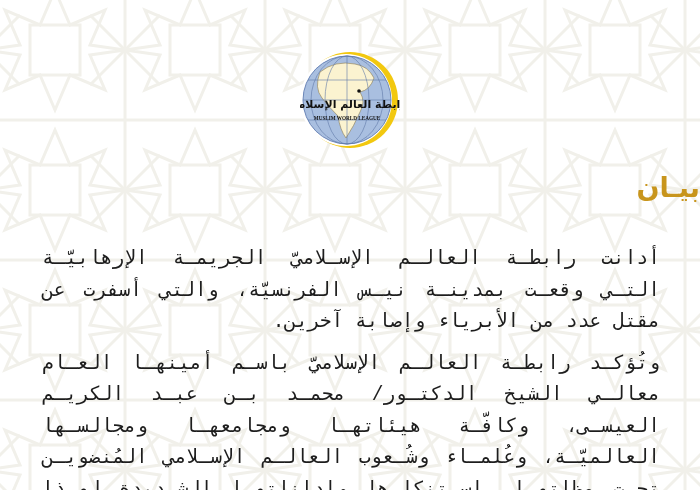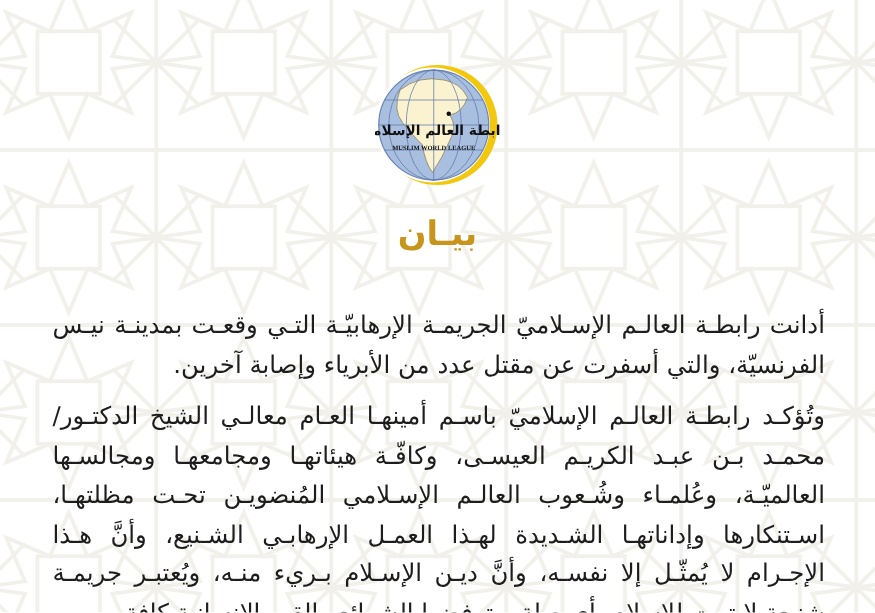--- a/index.html
+++ b/index.html
@@ -5,29 +5,29 @@
   html, body { margin:0; padding:0; }
   body {
     width:700px; height:490px; overflow:hidden; position:relative;
     background:#ffffff;
     font-family: "DejaVu Sans", sans-serif;
   }
   .bg-pattern { position:absolute; inset:0; z-index:0; }
   .page { position:relative; z-index:1; width:700px; height:490px; }
   .logo { position:absolute; left:300px; top:50px; width:100px; height:100px; }
   .title {
-    position:absolute; left:0; right:0; top:172px; text-align:center;
+    position:absolute; left:0; right:0; top:172px; text-align:right;
     font-size:27px; font-weight:bold; direction:rtl;
   }
   .body-text {
     position:absolute; left:42px; right:40px; top:244px;
     direction:rtl; text-align:justify; text-align-last:right;
     font-size:19.5px; line-height:31.5px; color:#1d1d1d;
   }
-  .body-text p { margin:0 0 10px 0; }
+  .body-text p { margin:0 0 10px 0;font-family:Liberation Mono, monospace; }
 </style>
 </head>
 <body>
 
 <svg class="bg-pattern" width="700" height="490" viewBox="0 0 700 490">
   <defs>
     <pattern id="geo" width="140" height="140" patternUnits="userSpaceOnUse" x="-15" y="-20">
       <g fill="none" stroke="#f1f0ea" stroke-width="3">
         <polygon points="70,10 85,45 120,30 105,65 140,70 105,75 120,110 85,95 70,130 55,95 20,110 35,75 0,70 35,65 20,30 55,45"></polygon>
         <rect x="45" y="45" width="50" height="50"></rect>

